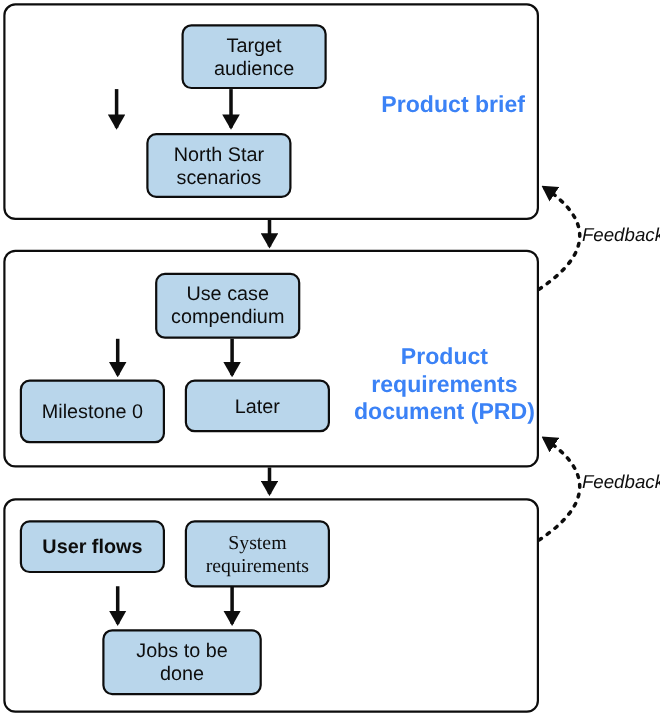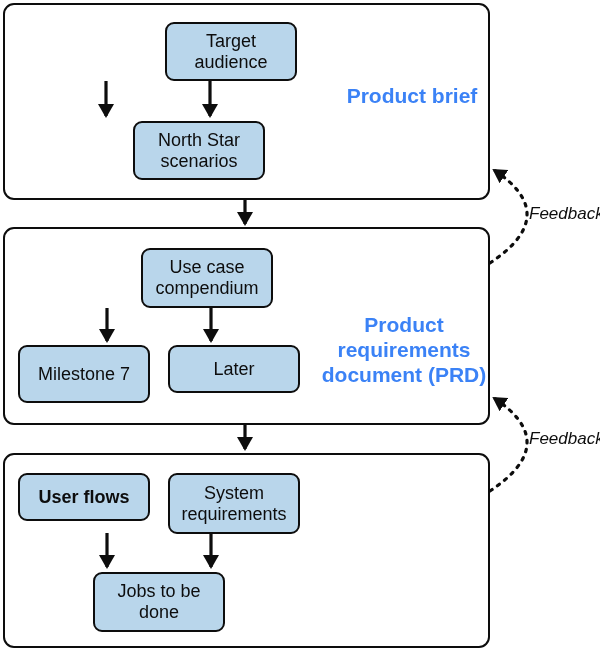--- a/index.html
+++ b/index.html
@@ -40,22 +40,22 @@
     color: #0d0d0d;
   }
   .n-product-thesis { left: 18px;  top: 22px;  width: 132px; height: 59px; }
   .n-target-audience{ left: 165px; top: 22px;  width: 132px; height: 59px; }
   .n-goal-metrics   { left: 319px; top: 22px;  width: 133px; height: 58px; }
   .n-north-star     { left: 93px;  top: 121px; width: 132px; height: 59px; margin-left: 40px; }
   .n-use-case       { left: 93px;  top: 248px; width: 132px; height: 60px; margin-left: 48px; }
   .n-milestone-0    { left: 18px;  top: 345px; width: 132px; height: 58px; }
   .n-later          { left: 168px; top: 345px; width: 132px; height: 48px; }
   .n-user-flows     { left: 18px;  top: 473px; width: 132px; height: 48px; font-weight: bold; }
-  .n-system-reqs    { left: 168px; top: 473px; width: 132px; height: 61px; }
-  .n-jobs           { left: 93px;  top: 572px; width: 132px; height: 60px; }
+  .n-system-reqs    { left: 168px; top: 473px; width: 132px; height: 61px; font-family: Liberation Serif, serif; }
+  .n-jobs           { left: 93px;  top: 572px; width: 145px; height: 60px; }
 
   .section-label {
     position: absolute;
     font-weight: bold;
     font-size: 21px;
     line-height: 25px;
     text-align: center;
     white-space: pre-line;
     color: #3b82f6;
   }
@@ -103,21 +103,21 @@
 requirements
 document (PRD)</div>
 
   <div class="node n-target-audience">Target
 audience</div>
   <div class="node n-north-star">North Star
 scenarios</div>
 
   <div class="node n-use-case">Use case
 compendium</div>
-  <div class="node n-milestone-0">Milestone 7</div>
+  <div class="node n-milestone-0">Milestone 0</div>
   <div class="node n-later">Later</div>
 
   <div class="node n-user-flows">User flows</div>
   <div class="node n-system-reqs">System
 requirements</div>
   <div class="node n-jobs">Jobs to be
 done</div>
 
   <div class="feedback-label f-1">Feedback</div>
   <div class="feedback-label f-2">Feedback</div>

